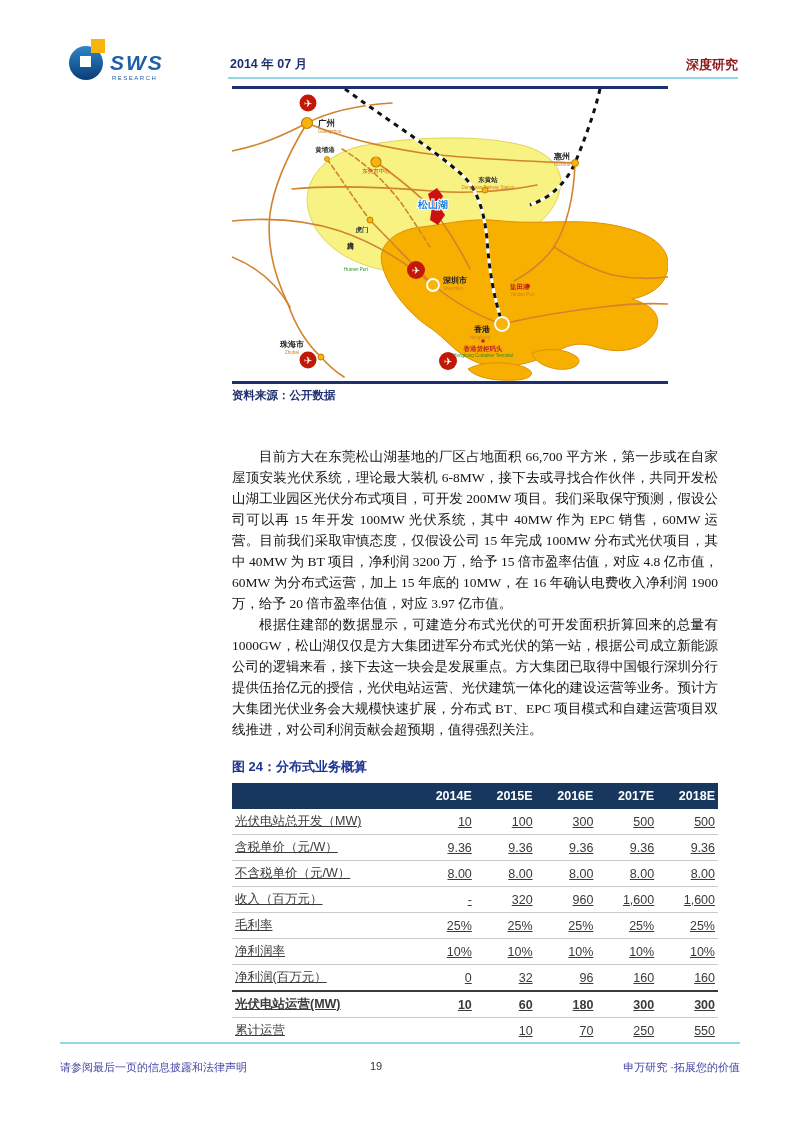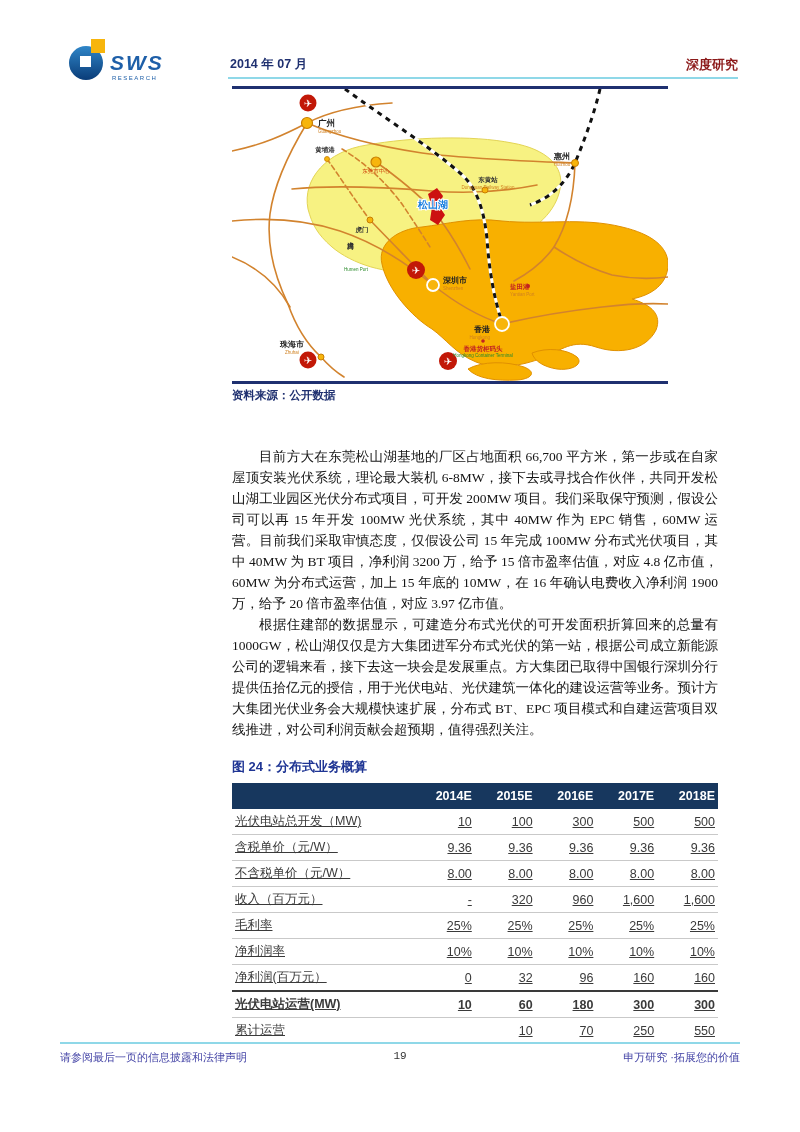--- a/index.html
+++ b/index.html
@@ -44,24 +44,24 @@
   table.data thead th { background:#17375E; color:#ffffff; font-weight:bold;
                padding:6px 3px; text-align:right; }
   table.data thead th.label-col { text-align:left; width:182px; }
   table.data tbody td { padding:4px 3px; text-align:right; border-bottom:1px solid #C9C9C9;text-decoration:underline; }
   table.data tbody td.label { text-align:left; }
   table.data tr.section-start td { border-top:2px solid #3A3A3A; }
   table.data tr.bold td { font-weight:bold; }
   table.data tr:last-child td { border-bottom:none; }
   
   .footer { position:absolute; top:1042px; left:60px; width:680px;
-            border-top:2px solid #8FD8E8; padding-top:6px;
+            border-top:2px solid #8FD8E8; padding-top:16px;
             display:flex; align-items:flex-start; font-size:11px; color:#4444A6; }
   .footer .left  { flex:1; text-align:left; }
-  .footer .mid   { width:60px; text-align:center; color:#333;font-family:Liberation Mono, monospace; }
+  .footer .mid   { width:60px; text-align:left; color:#333; }
   .footer .right { flex:1; text-align:right; }
 </style>
 </head>
 <body>
 
 <div class="page">
 
   <div class="logo">
     <svg width="120" height="52" viewBox="0 0 120 52">
       <defs>
@@ -177,21 +177,21 @@
         <text class="sub-lbl green" x="251" y="268" text-anchor="middle">Hongkong Container Terminal</text>
         <text class="city-lbl" x="60" y="258" text-anchor="middle">珠海市</text>
         <text class="sub-lbl" x="60" y="265" text-anchor="middle">Zhuhai</text>
       </g>
     </svg>
   </div>
   <div class="source-line">资料来源：公开数据</div>
 
   <div class="bodytext">
     <p>目前方大在东莞松山湖基地的厂区占地面积 66,700 平方米，第一步或在自家屋顶安装光伏系统，理论最大装机 6-8MW，接下去或寻找合作伙伴，共同开发松山湖工业园区光伏分布式项目，可开发 200MW 项目。我们采取保守预测，假设公司可以再 15 年开发 100MW 光伏系统，其中 40MW 作为 EPC 销售，60MW 运营。目前我们采取审慎态度，仅假设公司 15 年完成 100MW 分布式光伏项目，其中 40MW 为 BT 项目，净利润 3200 万，给予 15 倍市盈率估值，对应 4.8 亿市值，60MW 为分布式运营，加上 15 年底的 10MW，在 16 年确认电费收入净利润 1900 万，给予 20 倍市盈率估值，对应 3.97 亿市值。</p>
-    <p>根据住建部的数据显示，可建造分布式光伏的可开发面积折算回来的总量有 1000GW，松山湖仅仅是方大集团进军分布式光伏的第一站，根据公司成立新能源公司的逻辑来看，接下去这一块会是发展重点。方大集团已取得中国银行深圳分行提供伍拾亿元的授信，用于光伏电站、光伏建筑一体化的建设运营等业务。预计方大集团光伏业务会大规模快速扩展，分布式 BT、EPC 项目模式和自建运营项目双线推进，对公司利润贡献会超预期，值得强烈关注。</p>
+    <p>根据住建部的数据显示，可建造分布式光伏的可开发面积折算回来的总量有 1000GW，松山湖仅仅是方大集团进军分布式光伏的第一站，根据公司成立新能源公司的逻辑来看，接下去这一块会是发展重点。方大集团已取得中国银行深圳分行提供伍拾亿元的授信，光伏电站运营、光伏建筑一体化的建设运营等业务。预计方大集团光伏业务会大规模快速扩展，分布式 BT、EPC 项目模式和自建运营项目双线推进，对公司利润贡献会超预期，值得强烈关注。</p>
   </div>
 
   <div class="tablewrap">
     <div class="tbl-title">图 24：分布式业务概算</div>
     <table class="data">
       <thead>
         <tr>
           <th class="label-col"></th>
         <th>2014E</th>
             <th>2015E</th>

